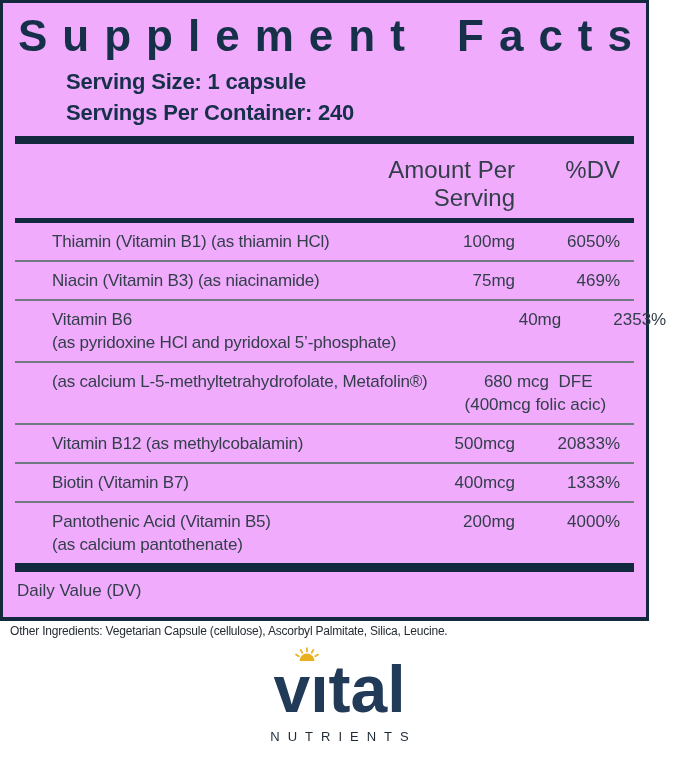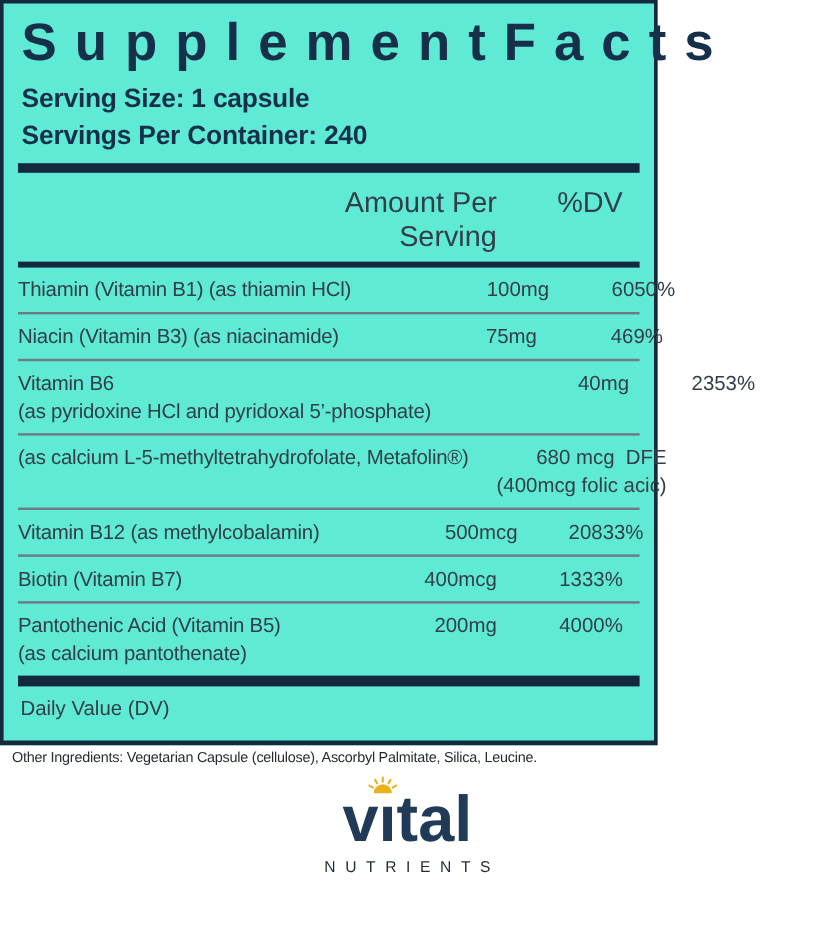--- a/index.html
+++ b/index.html
@@ -16,68 +16,69 @@
   html,body{margin:0;padding:0;}
   body{
     width:679px;height:782px;background:#ffffff;
     font-family:"Liberation Sans",sans-serif;
     -webkit-font-smoothing:antialiased;
   }
   .page{width:679px;height:782px;overflow:hidden;background:#fff;}
 
   
   .facts-box{
-    width:548px;
+    width:649px;
     border:3px solid var(--rule);
     border-bottom-width:4px;
     padding:8px 12px 0 12px;
-    background:#5eead4;
+    background:#f0abfc;
   }
   .title{
     display:flex;justify-content:space-between;align-items:baseline;
     color:var(--navy);font-weight:bold;font-size:44px;line-height:1.06;
     letter-spacing:15px;margin:2px 2px 6px 3px;
   }
   .title span:last-child{margin-right:-15px;}
   .serving-line{
     font-weight:bold;color:var(--navy);
     font-size:22px;line-height:1.42;letter-spacing:-0.2px;
     padding-left:3px;
+    margin-left:48px;
   }
   .rule{background:var(--rule);width:100%;}
   .rule-thick{height:8px;margin-top:8px;}
   .rule-med{height:5px;}
   .rule-thick2{height:9px;}
 
   .grid-cols{display:grid;grid-template-columns:1fr 165px 119px;align-items:start;}
   .hdr{padding:12px 0 6px 0;font-size:24px;color:var(--row-text);}
   .c-amt{text-align:right;}
   .c-amt div{white-space:pre;}
   .c-dv{text-align:right;padding-right:14px;white-space:nowrap;}
 
   .row{padding:7px 0;font-size:17px;color:var(--row-text);}
   .row + .row{border-top:2px solid var(--separator);}
-  .row .l1,.row .l2{line-height:23px;}
+  .row .l1,.row .l2{line-height:23px;margin-left:37px;}
   .c-nm .l1,.c-nm .l2{white-space:nowrap;letter-spacing:-0.2px;}
 
   .footnote{
     font-size:17px;color:var(--row-text);
     padding:9px 0 16px 2px;
   }
 
   
   .other{
     margin-top:3px;padding-left:10px;
     font-size:12px;letter-spacing:-0.2px;color:var(--ink);
     white-space:nowrap;
   }
   .logo{margin-top:14px;text-align:center;}
   .wordmark-wrap{position:relative;display:inline-block;}
   .wordmark{
-    font-weight:bold;font-size:54px;line-height:1.15;
+    font-weight:bold;font-size:66px;line-height:1.15;
     color:var(--logo-navy);letter-spacing:0;
   }
   .sun{position:absolute;top:-6px;left:21px;width:26px;height:16px;}
   .subname{
     font-size:13px;letter-spacing:8px;margin-right:-8px;
     color:var(--logo-dark);margin-top:1px;
   }
 </style>
 </head>
 <body>

